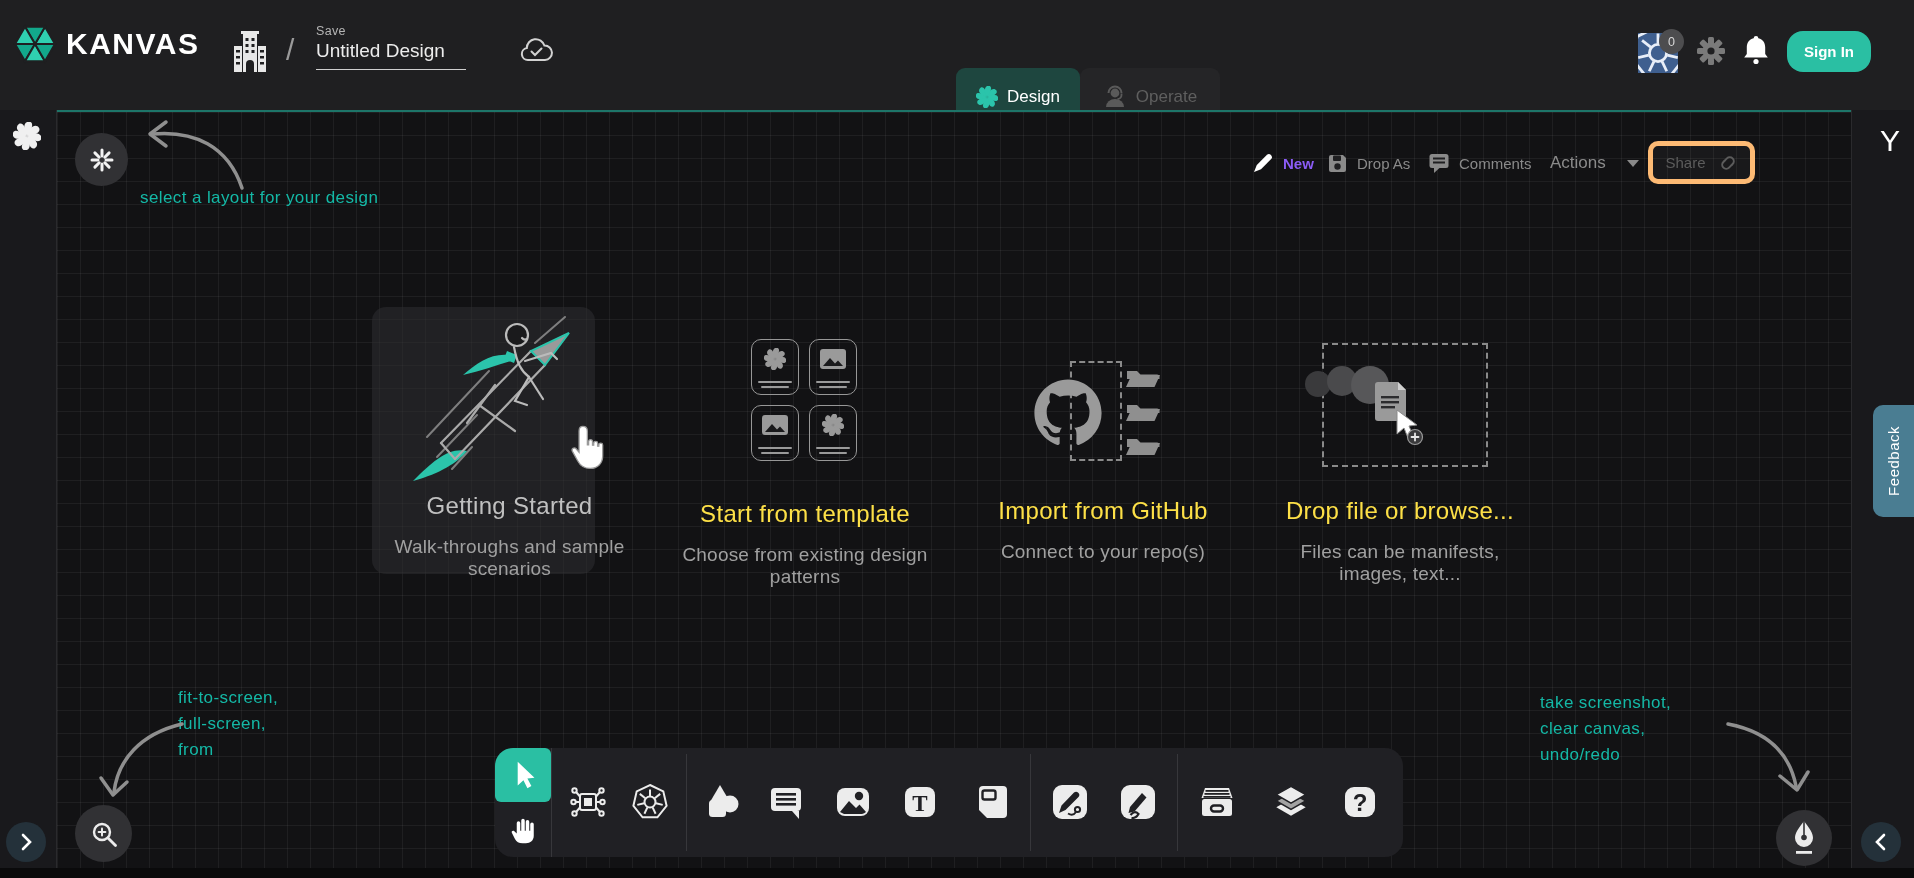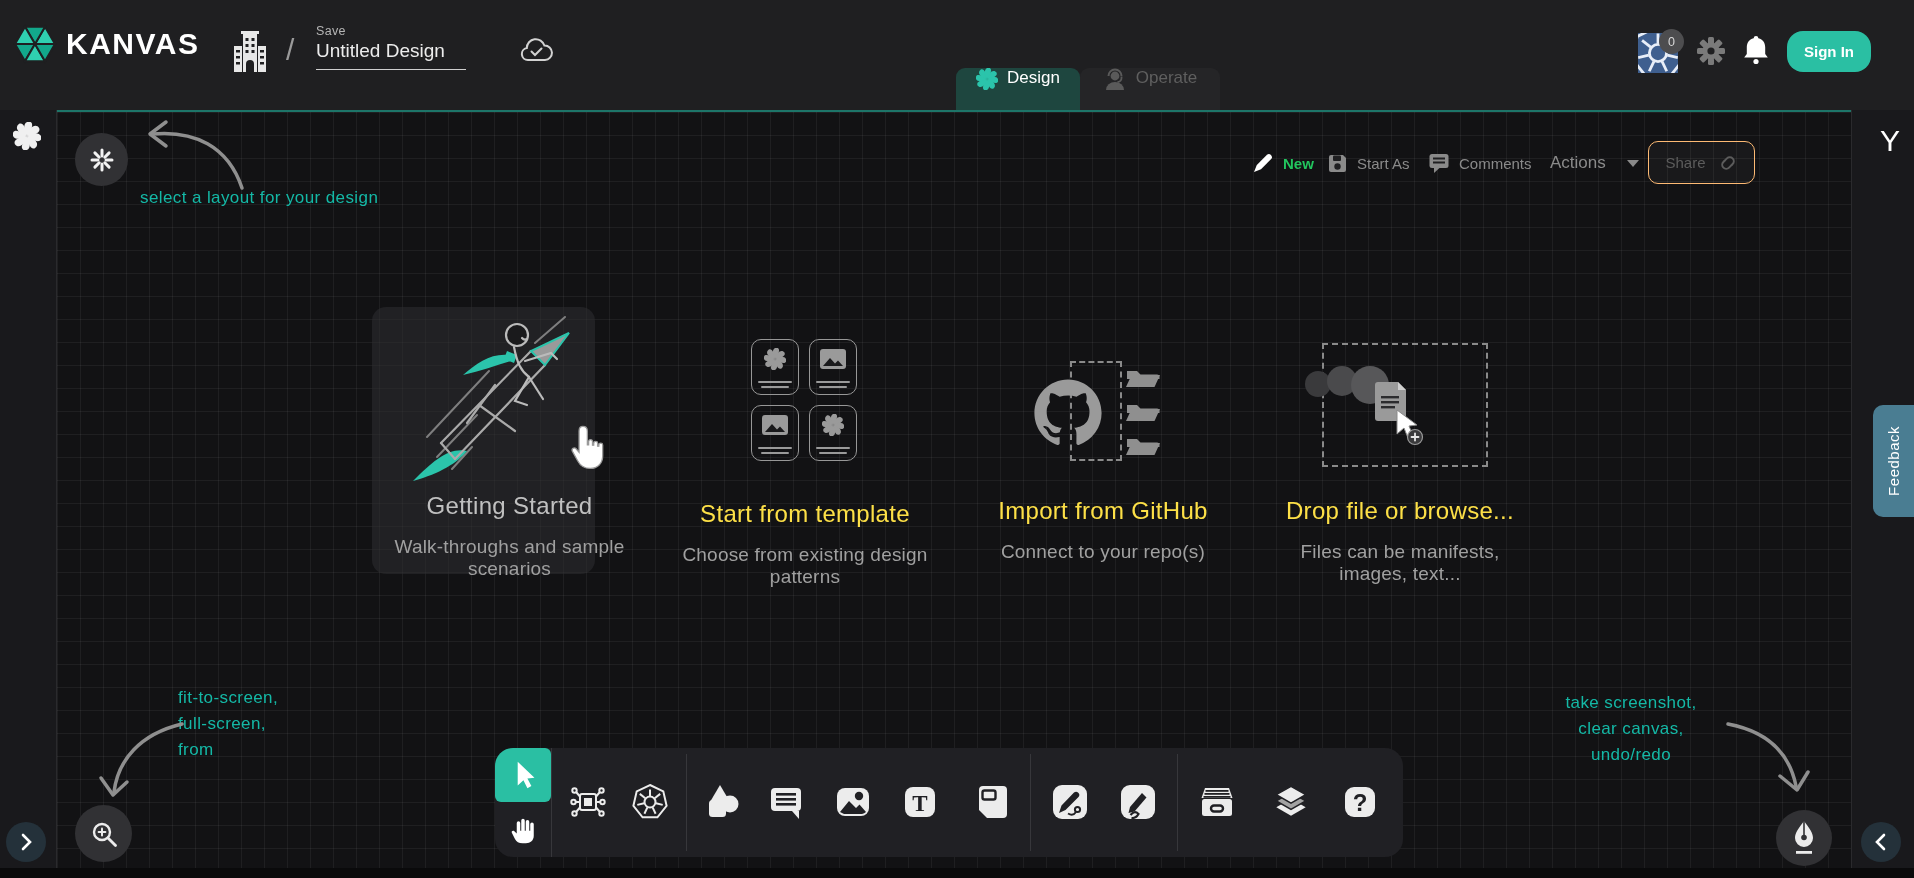--- a/index.html
+++ b/index.html
@@ -10,21 +10,21 @@
 
   
   .header { position:absolute; left:0; top:0; right:0; height:110px; background:#1f1f21; }
   .brand-text { font-size:30px; font-weight:700; letter-spacing:1.5px; color:#ffffff; }
   .name-label { font-size:12.5px; color:#b5b5b5; letter-spacing:.3px; }
   .name-input { background:transparent; border:none; border-bottom:1px solid #cfcfcf; outline:none;
                 color:#ececec; font-size:19px; width:150px; padding:2px 0 7px 0; font-family:"Liberation Sans",sans-serif; }
   .sep-slash { font-size:30px; color:#9a9a9a; font-weight:300; }
 
   .tabs { position:absolute; left:956px; top:68px; height:42px; display:flex; }
-  .tab { height:58px; display:flex; justify-content:center; gap:9px;
+  .tab { height:58px; display:flex; align-items:center; justify-content:center; gap:9px;
          border-radius:9px 9px 0 0; font-size:17px; }
   .tab.active { background:#1e463f; color:#ffffff; width:124px; }
   .tab.inactive { background:#252527; color:#5f5f5f; width:140px; }
 
   .signin { position:absolute; left:1787px; top:31px; width:84px; height:41px; background:#2abfa3;
             border:none; border-radius:16px; color:#ffffff; font-weight:700; font-size:15px; cursor:pointer;
             font-family:"Liberation Sans",sans-serif; }
   .badge0 { position:absolute; left:1659px; top:29px; width:25px; height:25px; border-radius:50%;
             background:#4d4d4f; color:#d8d8d8; font-size:12.5px; display:flex; align-items:center; justify-content:center; }
 
@@ -40,23 +40,23 @@
   .side-strip.right { right:0; width:63px; border-left:1px solid #2a2a2d; }
   .chev-btn { position:absolute; width:40px; height:40px; border-radius:50%; background:#24313a;
               display:flex; align-items:center; justify-content:center; cursor:pointer; }
 
   .hint { color:#14b8a6; font-size:17px; letter-spacing:.4px; }
   .circle-btn { position:absolute; border-radius:50%; background:#313134; display:flex; align-items:center; justify-content:center; cursor:pointer; }
 
   
   .act-item { position:absolute; top:146px; height:34px; display:flex; align-items:center; gap:9px; cursor:pointer; }
   .act-label { font-size:15px; color:#8a8a8a; }
-  .act-label.bright { color:#22c55e; font-weight:700; }
+  .act-label.bright { color:#8b5cf6; font-weight:700; }
   .caret-down { width:0; height:0; border-left:6px solid transparent; border-right:6px solid transparent; border-top:7px solid #8a8a8a; }
-  .share-btn { position:absolute; left:1648px; top:141px; width:107px; height:43px; border:1px solid #fdba74;
+  .share-btn { position:absolute; left:1648px; top:141px; width:107px; height:43px; border:5px solid #fdba74;
                border-radius:10px; background:rgba(255,255,255,.03); display:flex; align-items:center;
                justify-content:center; gap:12px; cursor:pointer; }
   .share-btn .act-label { color:#5c5c5c; }
 
   
   .card-title { position:absolute; text-align:center; font-size:24px; color:#fde047; letter-spacing:.3px; }
   .card-sub   { position:absolute; text-align:center; font-size:19px; color:#a0a0a0; letter-spacing:.2px; }
   .gs-card { position:absolute; left:372px; top:307px; width:223px; height:267px; border-radius:14px;
              background:rgba(46,46,50,.55); cursor:pointer; }
   .tpl-grid { position:absolute; left:751px; top:339px; width:108px; height:124px;
@@ -267,21 +267,21 @@
       <path d="M2 20 L4.8 13 L15 2.8 a3 3 0 0 1 4.2 4.2 L9 17.2 Z" fill="#ffffff"></path>
     </svg>
     <span class="act-label bright">New</span>
   </div>
   <div class="act-item" style="left:1327px">
     <svg width="21" height="21" viewBox="0 0 21 21">
       <path d="M2 4 a2 2 0 0 1 2 -2 h12 l3 3 v12 a2 2 0 0 1 -2 2 H4 a2 2 0 0 1 -2 -2 Z" fill="#8a8a8a"></path>
       <rect x="6" y="2.5" width="8" height="5.5" rx="1" fill="#1f1f21"></rect>
       <circle cx="10.5" cy="13.5" r="3.2" fill="#1f1f21"></circle>
     </svg>
-    <span class="act-label">Start As</span>
+    <span class="act-label">Drop As</span>
   </div>
   <div class="act-item" style="left:1428px">
     <svg width="22" height="22" viewBox="0 0 22 22">
       <rect x="1.5" y="2" width="19" height="14" rx="2.5" fill="#8a8a8a"></rect>
       <polygon points="6,16 6,21 11.5,16" fill="#8a8a8a"></polygon>
       <rect x="5" y="5.5" width="12" height="2" fill="#1f1f21"></rect>
       <rect x="5" y="9.5" width="12" height="2" fill="#1f1f21"></rect>
     </svg>
     <span class="act-label">Comments</span>
   </div>
@@ -433,21 +433,21 @@
   </svg>
   <div class="circle-btn" style="left:75px; top:805px; width:57px; height:57px">
     <svg width="30" height="30" viewBox="0 0 30 30">
       <circle cx="13" cy="13" r="8" fill="none" stroke="#ececec" stroke-width="2.4"></circle>
       <line x1="19" y1="19" x2="26.5" y2="26.5" stroke="#ececec" stroke-width="2.8" stroke-linecap="round"></line>
       <line x1="13" y1="9.6" x2="13" y2="16.4" stroke="#ececec" stroke-width="2" stroke-linecap="round"></line>
       <line x1="9.6" y1="13" x2="16.4" y2="13" stroke="#ececec" stroke-width="2" stroke-linecap="round"></line>
     </svg>
   </div>
 
-  <div class="abs" style="left:1540px; top:690px; width:182px; text-align:center; line-height:26px">
+  <div class="abs" style="left:1540px; top:690px; width:182px; text-align:left; line-height:26px">
     <div class="hint">take screenshot,</div>
     <div class="hint">clear canvas,</div>
     <div class="hint">undo/redo</div>
   </div>
   <svg class="abs" style="left:1722px; top:712px" width="95" height="95" viewBox="0 0 95 95">
     <path d="M6 12 C48 20 68 44 74 74" fill="none" stroke="#8f8f8f" stroke-width="3.5" stroke-linecap="round"></path>
     <path d="M58 64 L75 78 L86 60" fill="none" stroke="#8f8f8f" stroke-width="3.5" stroke-linecap="round" stroke-linejoin="round"></path>
   </svg>
   <div class="circle-btn" style="left:1776px; top:810px; width:56px; height:56px">
     <svg width="32" height="40" viewBox="0 0 32 40">

